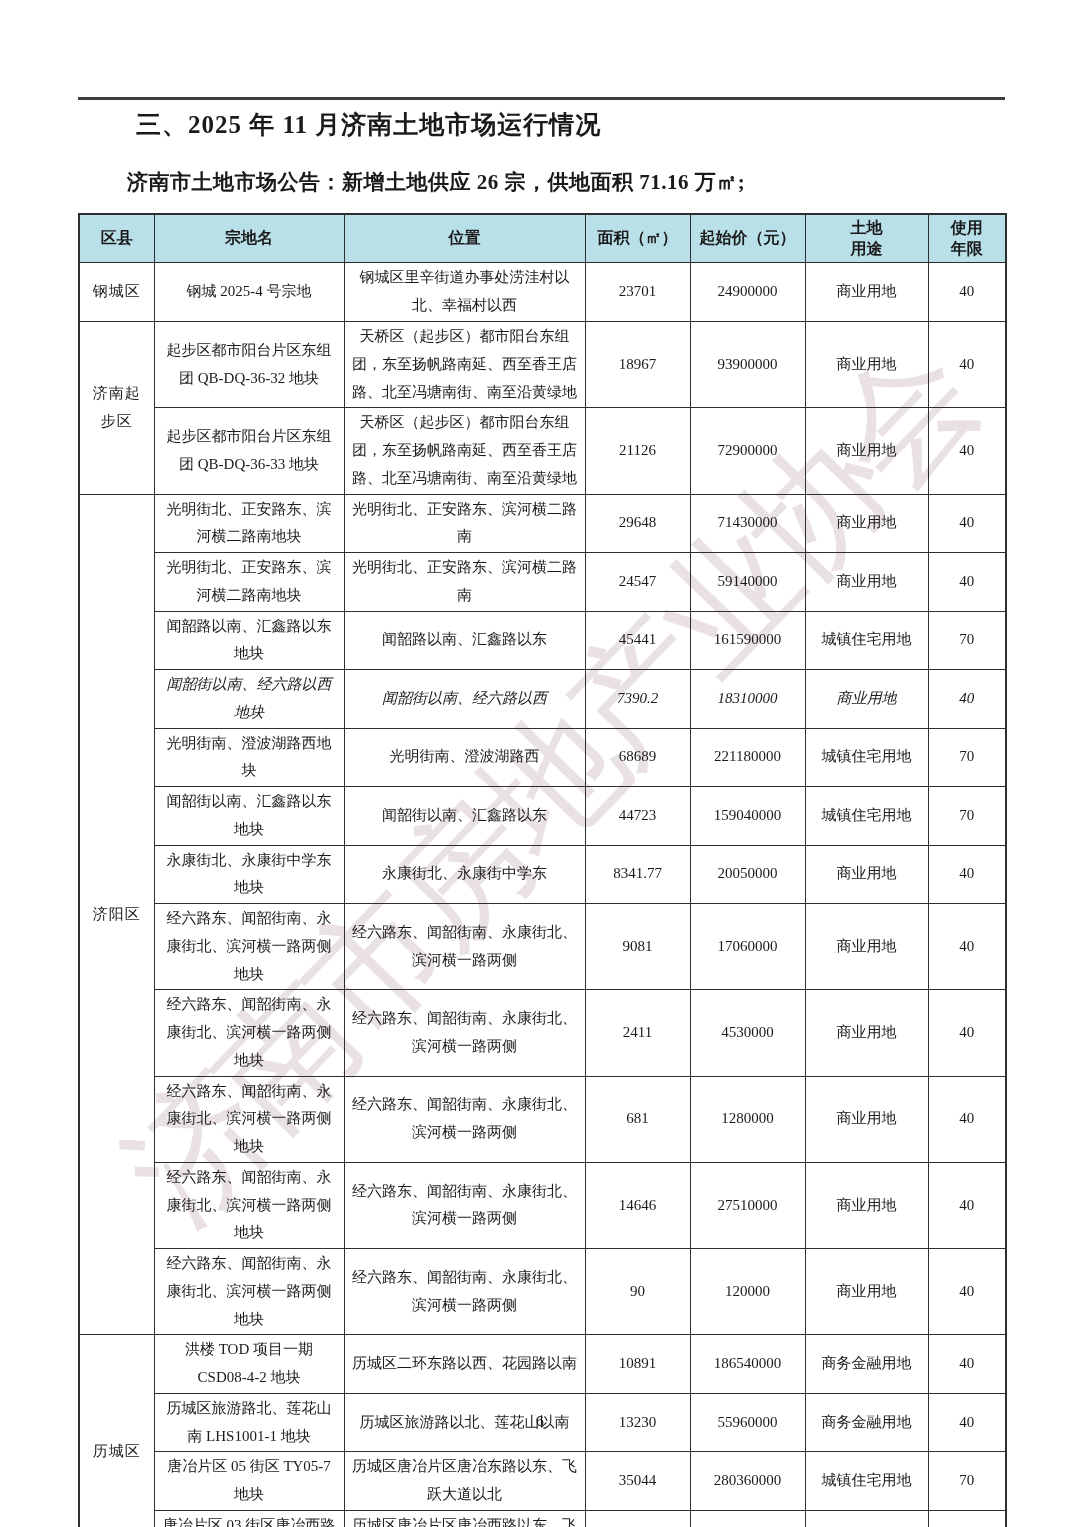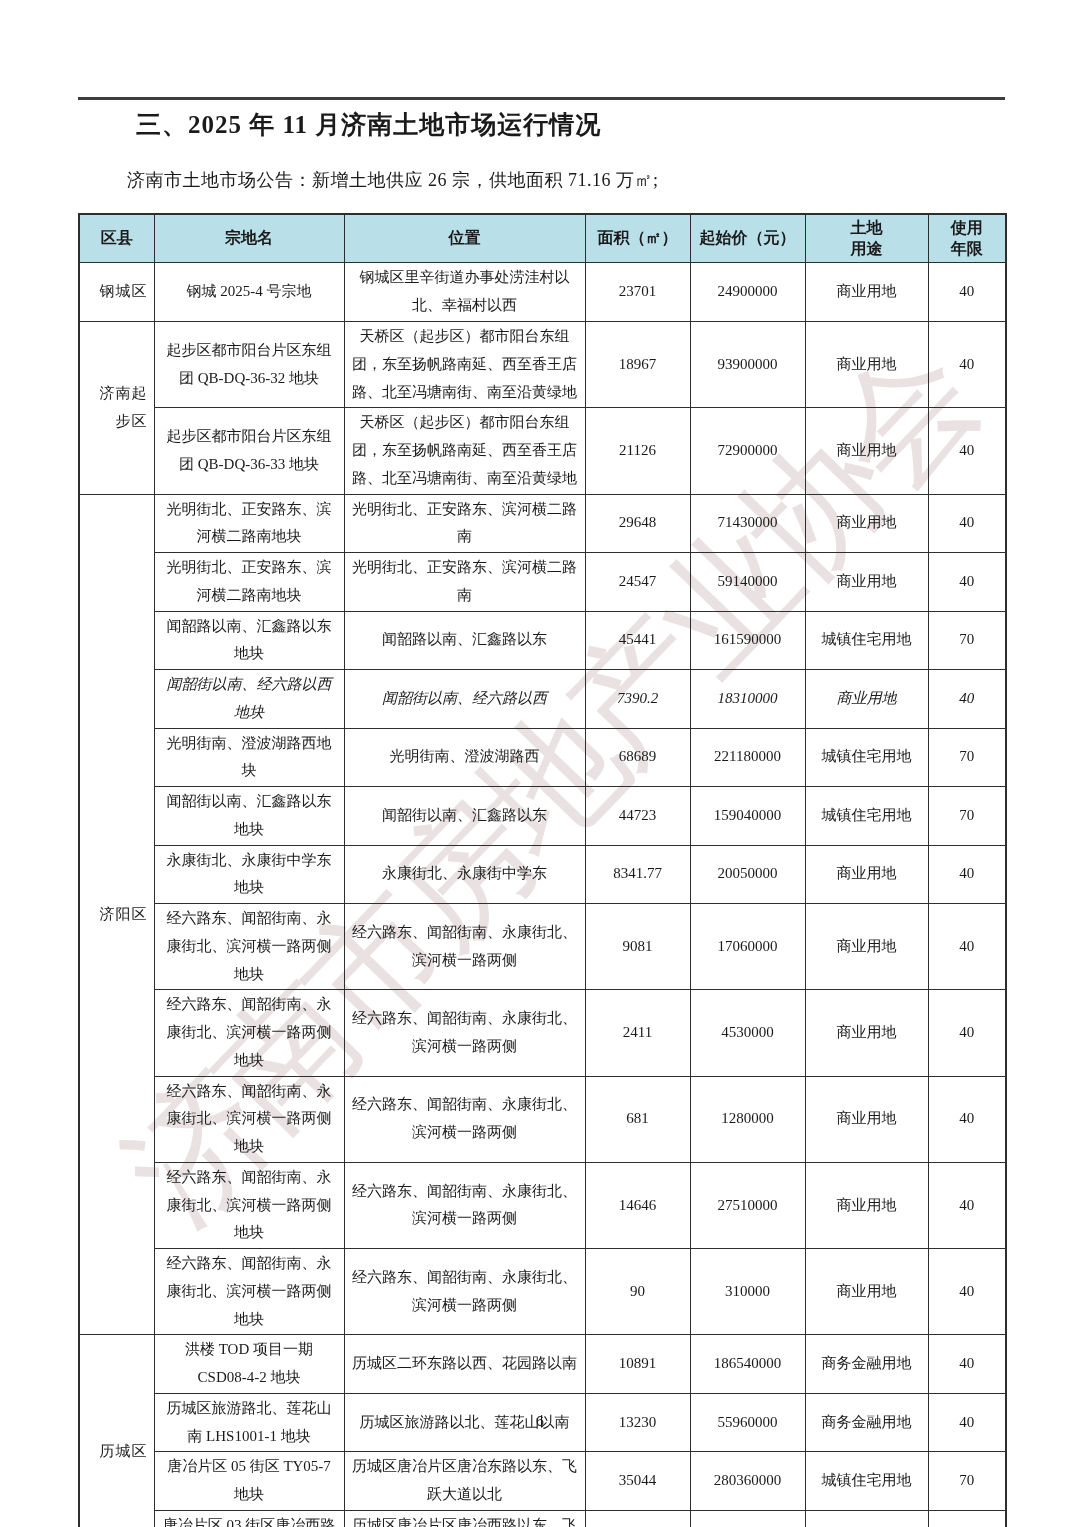--- a/index.html
+++ b/index.html
@@ -15,22 +15,23 @@
     position:absolute;left:78px;top:97px;width:927px;height:3px;
     background:#3d3d3d;
   }
   .section-title{
     position:absolute;left:136px;top:108px;
     font-size:25px;font-weight:700;letter-spacing:1px;
     white-space:nowrap;
   }
   .announcement{
     position:absolute;left:127px;top:168px;
-    font-size:18px;letter-spacing:0.5px;
+    font-size:21px;letter-spacing:0.5px;
     white-space:nowrap;
+    font-weight:bold;
   }
   .watermark{
     position:absolute;left:550px;top:785px;
     transform:translate(-50%,-50%) rotate(-46deg);
     font-size:135px;letter-spacing:-8px;white-space:nowrap;
     color:#d9cbcb;opacity:0.55;
     z-index:0;pointer-events:none;
     font-family:"Liberation Serif","DejaVu Serif",serif;
   }
   table.land-table{
@@ -48,21 +49,21 @@
   .land-table thead th{
     background:#b9dfe9;
     font-size:16px;font-weight:700;
     line-height:1.3;white-space:pre-line;
     height:45px;
   }
   .land-table td{
     font-size:15px;line-height:1.85;
     background:transparent;
   }
-  .land-table td.district{letter-spacing:1px;text-align:right;}
+  .land-table td.district{letter-spacing:1px;}
   .page-number{
     position:absolute;left:0;top:1412px;width:1080px;
     text-align:center;font-size:15px;color:#333;
     font-family:"Liberation Sans","DejaVu Sans",sans-serif;
   }
 </style>
 </head>
 <body>
 
 <div id="page">
@@ -211,21 +212,21 @@
           <td>经六路东、闻韶街南、永康街北、滨河横一路两侧</td>
           <td>14646</td>
           <td>27510000</td>
           <td>商业用地</td>
           <td>40</td>
         </tr>
         <tr style="height: 57px;">
           <td>经六路东、闻韶街南、永康街北、滨河横一路两侧地块</td>
           <td>经六路东、闻韶街南、永康街北、滨河横一路两侧</td>
           <td>90</td>
-          <td>310000</td>
+          <td>120000</td>
           <td>商业用地</td>
           <td>40</td>
         </tr>
         <tr style="height: 58px;">
           <td class="district" rowspan="4">历城区</td>
           <td>洪楼 TOD 项目一期 CSD08-4-2 地块</td>
           <td>历城区二环东路以西、花园路以南</td>
           <td>10891</td>
           <td>186540000</td>
           <td>商务金融用地</td>

